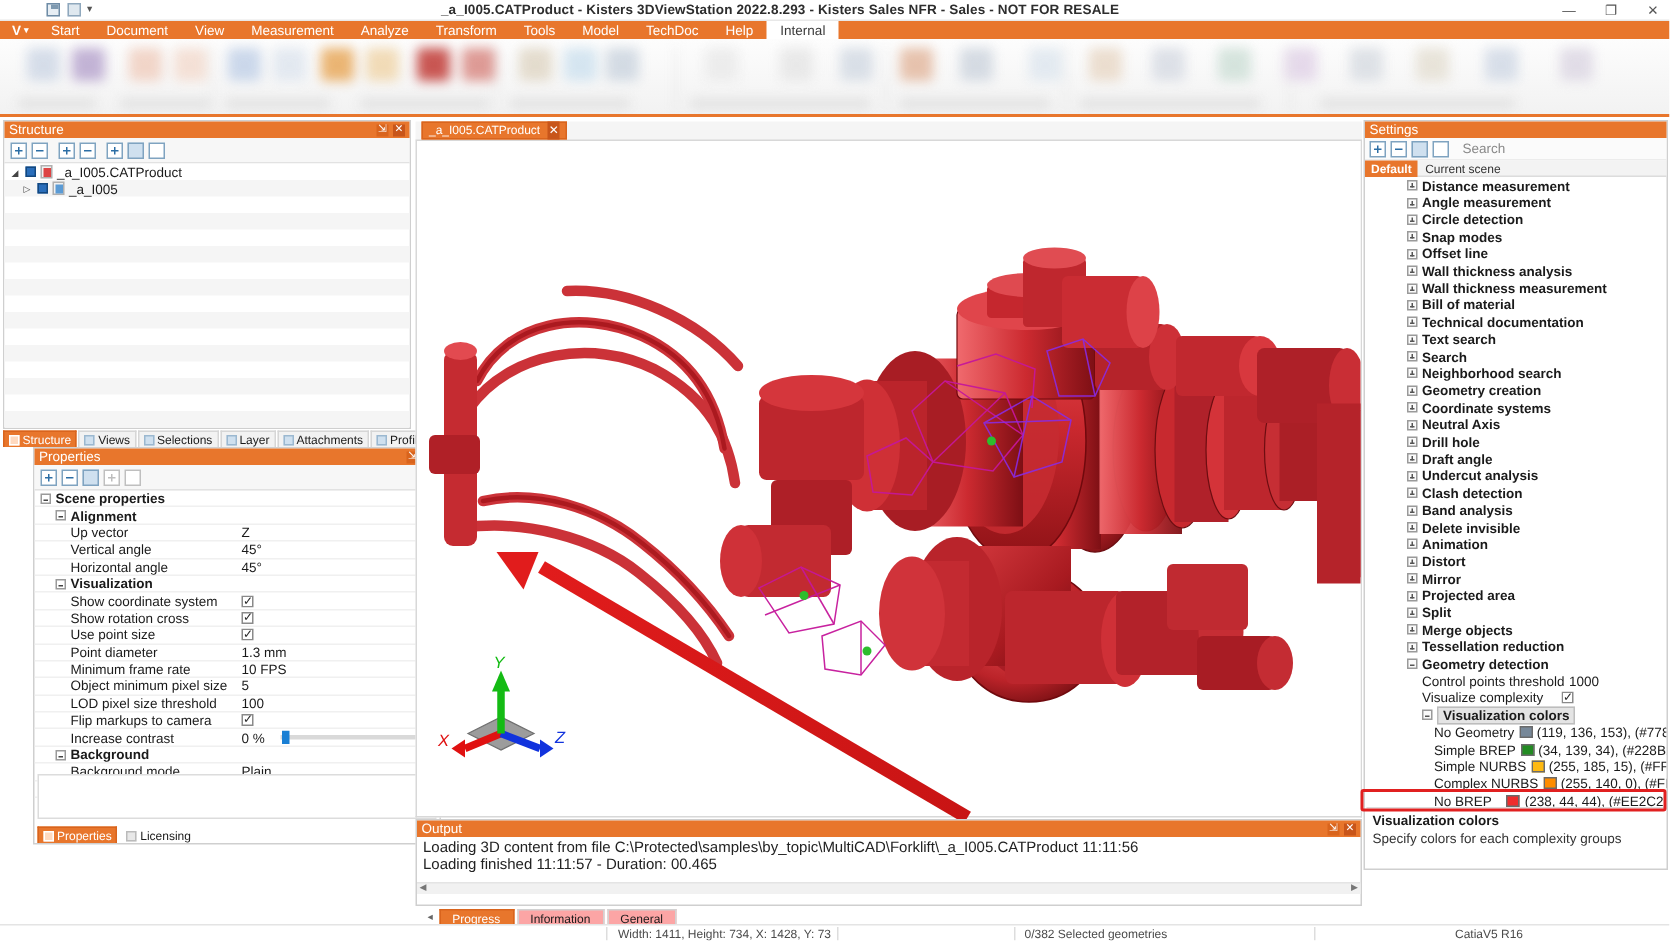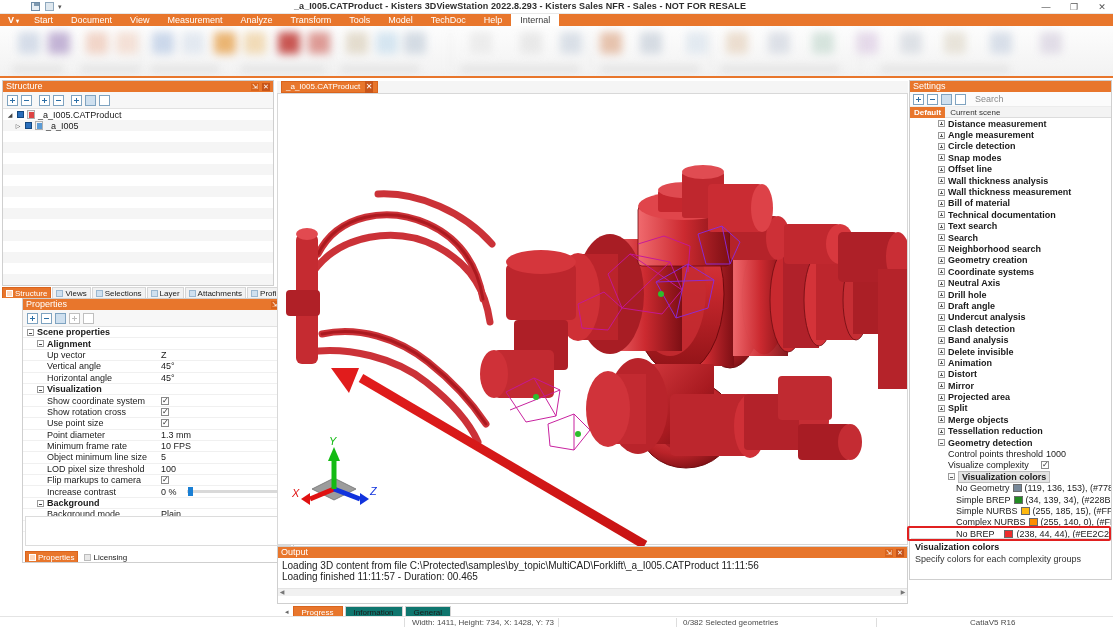--- a/index.html
+++ b/index.html
@@ -199,21 +199,21 @@
   }
   .output-body { height: 30px; padding: 2px 4px; font-size: 10px; line-height: 11px; color: #222; }
   .output-hscroll { height: 8px; background: #f1f1f1; border-top: 1px solid #e4e4e4; position: relative; }
   .output-hscroll .arw { position: absolute; top: 0; width: 8px; height: 7px; font-size: 6px; text-align: center; line-height: 7px; color: #777; }
   .out-tabs {
     position: absolute; left: 277px; top: 605px; width: 631px; height: 13px;
     display: flex; align-items: flex-end; gap: 2px; padding-left: 8px;
   }
   .otab {
     height: 12px; line-height: 12px; font-size: 8px; padding: 0 8px;
-    background: #0f766e; border: 1px solid #d2d2d2; border-bottom: none;
+    background: #fca5a5; border: 1px solid #d2d2d2; border-bottom: none;
   }
   .otab.active { background: #e8762c; color: #fff; border-color: #d9641d; }
   .out-tabs .lcaret { font-size: 7px; color: #666; margin-right: 2px; line-height: 12px; }
 
   
   .settings-panel {
     position: absolute; left: 909px; top: 80px; width: 203px; height: 500px;
     background: #ffffff; border: 1px solid #cfcfcf;
   }
   .settings-tools {
@@ -527,21 +527,21 @@
         <div class="prow">
           <div class="pname indent2">
             <span>Minimum frame rate</span>
           </div>
           <div class="pval" style="position: relative; align-items: flex-end;">
             <span>10 FPS</span>
           </div>
         </div>
         <div class="prow">
           <div class="pname indent2">
-            <span>Object minimum line size</span>
+            <span>Object minimum pixel size</span>
           </div>
           <div class="pval" style="position: relative;">
             <span>5</span>
           </div>
         </div>
         <div class="prow">
           <div class="pname indent2">
             <span>LOD pixel size threshold</span>
           </div>
           <div class="pval" style="position: relative;">

